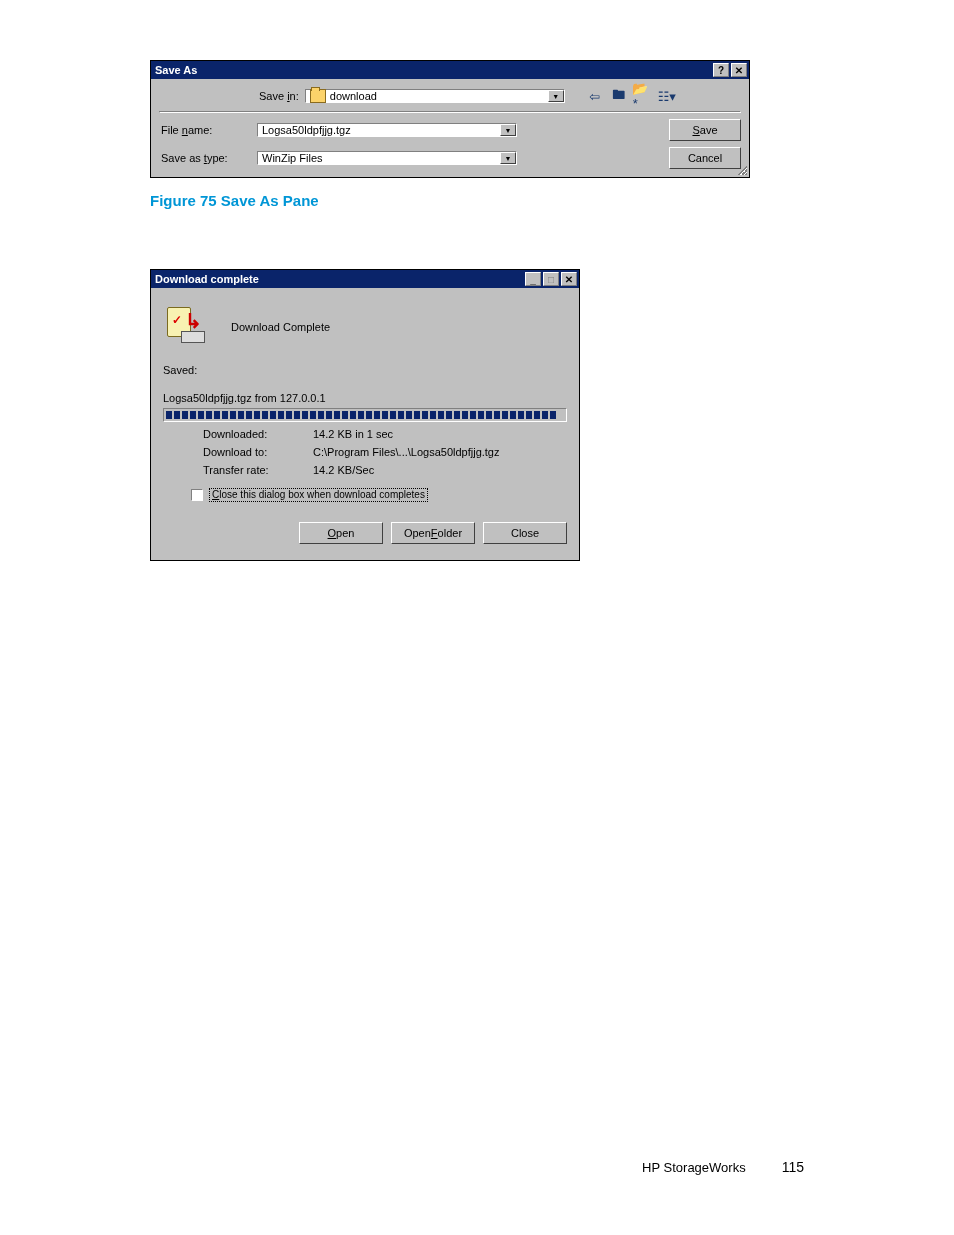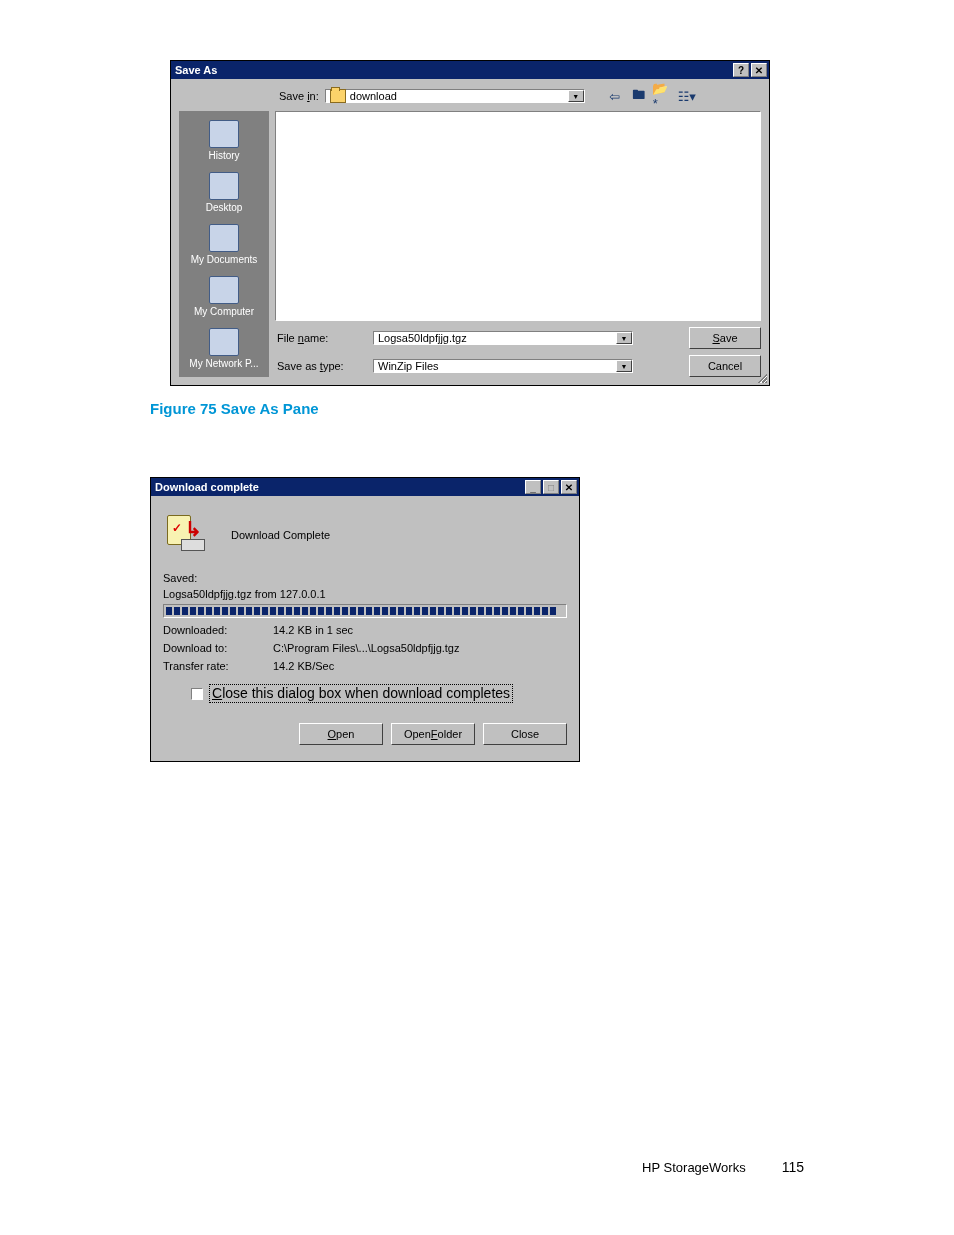--- a/index.html
+++ b/index.html
@@ -27,21 +27,20 @@
   .gap {
     height: 60px;
   }
 
   
   .saveas {
     width: 598px;
     border: 1px solid #000;
     background: #C0C0C0;
     position: relative;
-    margin-left: 20px;
   }
   .titlebar {
     height: 18px;
     background: linear-gradient(to right, #0A246A, #0A246A);
     color: #fff;
     font-weight: bold;
     display: flex;
     align-items: center;
     padding: 0 2px 0 4px;
     justify-content: space-between;
@@ -271,21 +270,21 @@
     width:22px; height:10px;
     background:#ddd;
     border:1px solid #555;
   }
   .dlc-body .section-lbl {
     margin-top: 12px;
     font-size: 11px;
   }
   .dlc-body .saved-line {
     font-size: 11px;
-    margin-top: 4px;
+    margin-top: 16px;
   }
   .prog {
     margin-top: 4px;
     height: 14px;
     border-top: 1px solid #808080;
     border-left: 1px solid #808080;
     border-right: 1px solid #fff;
     border-bottom: 1px solid #fff;
     background: #C0C0C0;
     display: flex;
@@ -295,27 +294,27 @@
   }
   .prog .blk {
     width: 6px;
     background: #0A246A;
   }
   .kv {
     display: flex;
     font-size: 11px;
     margin-top: 6px;
   }
-  .kv .k { width: 110px; }
+  .kv .k { width: 110px; margin-left: 40px; }
   .checkrow {
     margin-top: 12px;
     display: flex;
     align-items: center;
     gap: 6px;
-    font-size: 14px;
+    font-size: 10px;
     padding-left: 28px;
   }
   .chkbox {
     width: 12px; height: 12px;
     background: #fff;
     border-top: 1px solid #808080;
     border-left: 1px solid #808080;
     border-right: 1px solid #fff;
     border-bottom: 1px solid #fff;
     box-sizing: border-box;
@@ -373,42 +372,20 @@
         </div>
         <div class="toolbar-icons">
           <span class="ticon">⇦</span>
           <span class="ticon">🖿</span>
           <span class="ticon">📂*</span>
           <span class="ticon">☷▾</span>
         </div>
       </div>
 
       <div class="saveas-main">
-        <div class="places-bar">
-          <div class="place">
-            <div class="pico"></div>
-            <span>History</span>
-          </div>
-          <div class="place">
-            <div class="pico"></div>
-            <span>Desktop</span>
-          </div>
-          <div class="place">
-            <div class="pico"></div>
-            <span>My Documents</span>
-          </div>
-          <div class="place">
-            <div class="pico"></div>
-            <span>My Computer</span>
-          </div>
-          <div class="place">
-            <div class="pico"></div>
-            <span>My Network P...</span>
-          </div>
-        </div>
 
         <div style="display:flex; flex-direction:column; flex:1;">
           <div class="listing"></div>
 
           <div class="bottom-rows">
             <div class="bottom-row">
               <span class="lbl">File <u>n</u>ame:</span>
               <div class="combo">
                 <span class="combo-text">Logsa50ldpfjjg.tgz</span>
                 <div class="dropdown-btn"></div>

